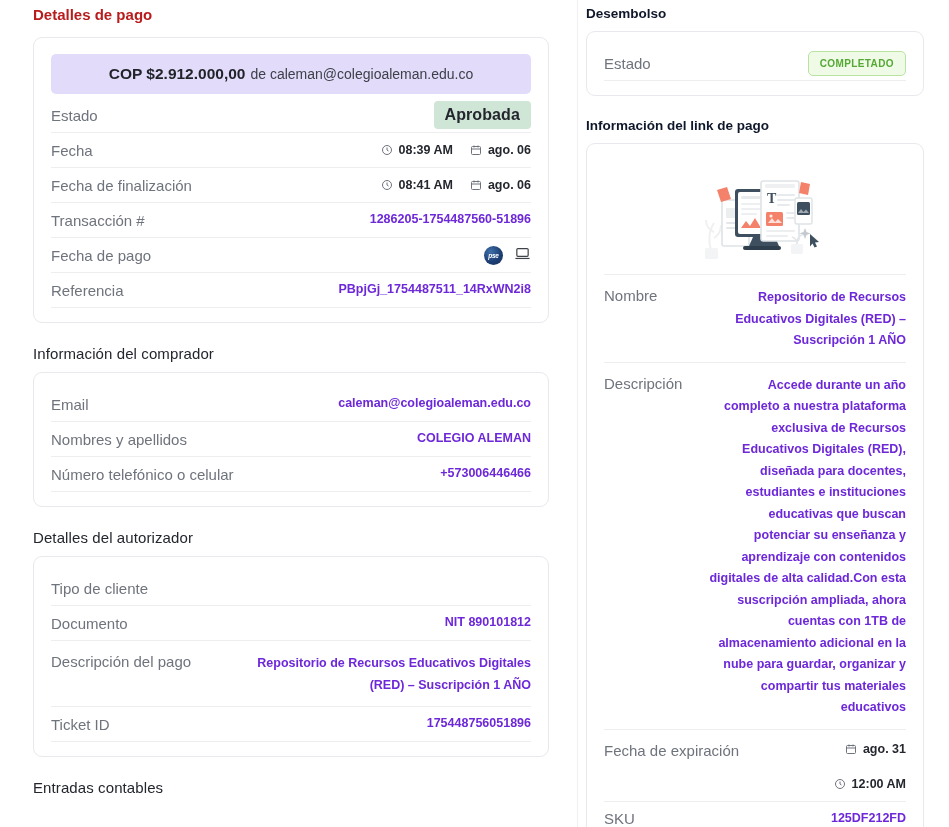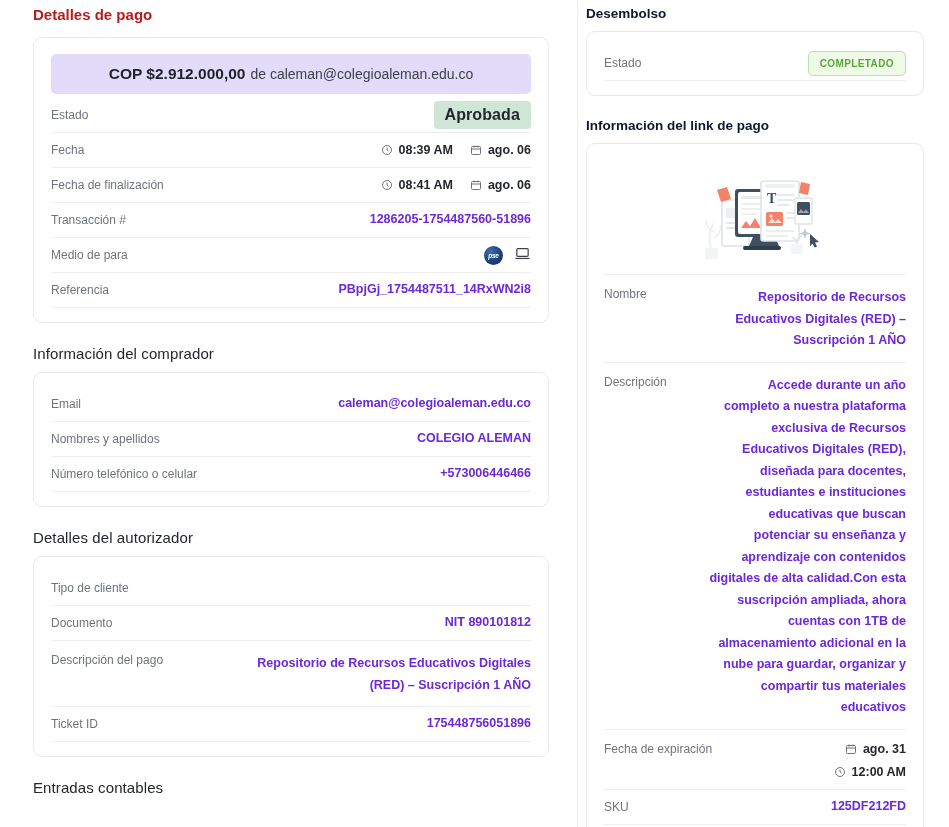--- a/index.html
+++ b/index.html
@@ -48,21 +48,21 @@
   
   .row {
     display: flex; align-items: center; justify-content: space-between;
     min-height: 35px;
     border-bottom: 1px solid #eeeef1;
     gap: 14px;
   }
   .row:last-child { border-bottom: 1px solid #eeeef1; }
   .row-tall { align-items: flex-start; padding: 12px 0 10px 0; }
   .label {
-    font-size: 12px; color: #6f737c; white-space: nowrap; flex: 0 0 auto;
+    font-size: 15px; color: #6f737c; white-space: nowrap; flex: 0 0 auto;
   }
   .value {
     font-size: 12.5px; font-weight: bold; color: #6d28d9;
     text-align: right; line-height: 1.72;
   }
 
   
   .badge-aprobada {
     background: #cfe5d5; color: #23262d;
     font-size: 16px; font-weight: bold;
@@ -74,21 +74,21 @@
     border: 1px solid #b9e3a0;
     font-size: 10px; font-weight: bold;
     padding: 6px 11px; border-radius: 5px;
     letter-spacing: .4px;
   }
 
   
   .dt-group { display: flex; align-items: center; justify-content: flex-end; gap: 17px; }
   .dt { display: inline-flex; align-items: center; gap: 6px; font-size: 12.5px; font-weight: bold; color: #24272e; }
   .dt svg { display: block; }
-  .dt-stack { display: flex; flex-direction: column; align-items: flex-end; gap: 9px; }
+  .dt-stack { display: flex; flex-direction: column; align-items: flex-end; gap: 21px; }
 
   
   .pm-group { display: flex; align-items: center; gap: 11px; }
   .pse-logo {
     width: 19px; height: 19px; border-radius: 50%;
     background: radial-gradient(circle at 34% 30%, #3f6fa8 0%, #1d3f75 55%, #15305c 100%);
     display: flex; align-items: center; justify-content: center;
     font-size: 6.5px; font-weight: bold; color: #ffffff;
     font-style: italic; letter-spacing: -.2px;
   }
@@ -166,21 +166,21 @@
           </span>
         </span>
       </div>
 
       <div class="row">
         <span class="label">Transacción #</span>
         <span class="value">1286205-1754487560-51896</span>
       </div>
 
       <div class="row">
-        <span class="label">Medio de para</span>
+        <span class="label">Fecha de pago</span>
         <span class="pm-group">
           <span class="pse-logo">pse</span>
           <span><svg width="17" height="15" viewBox="0 0 24 20" fill="none" stroke="#3f4249" stroke-width="1.7">
                 <rect x="4" y="3" width="16" height="11" rx="1.5"></rect>
                 <path d="M2 17h20"></path>
               </svg></span>
         </span>
       </div>
 
       <div class="row">

